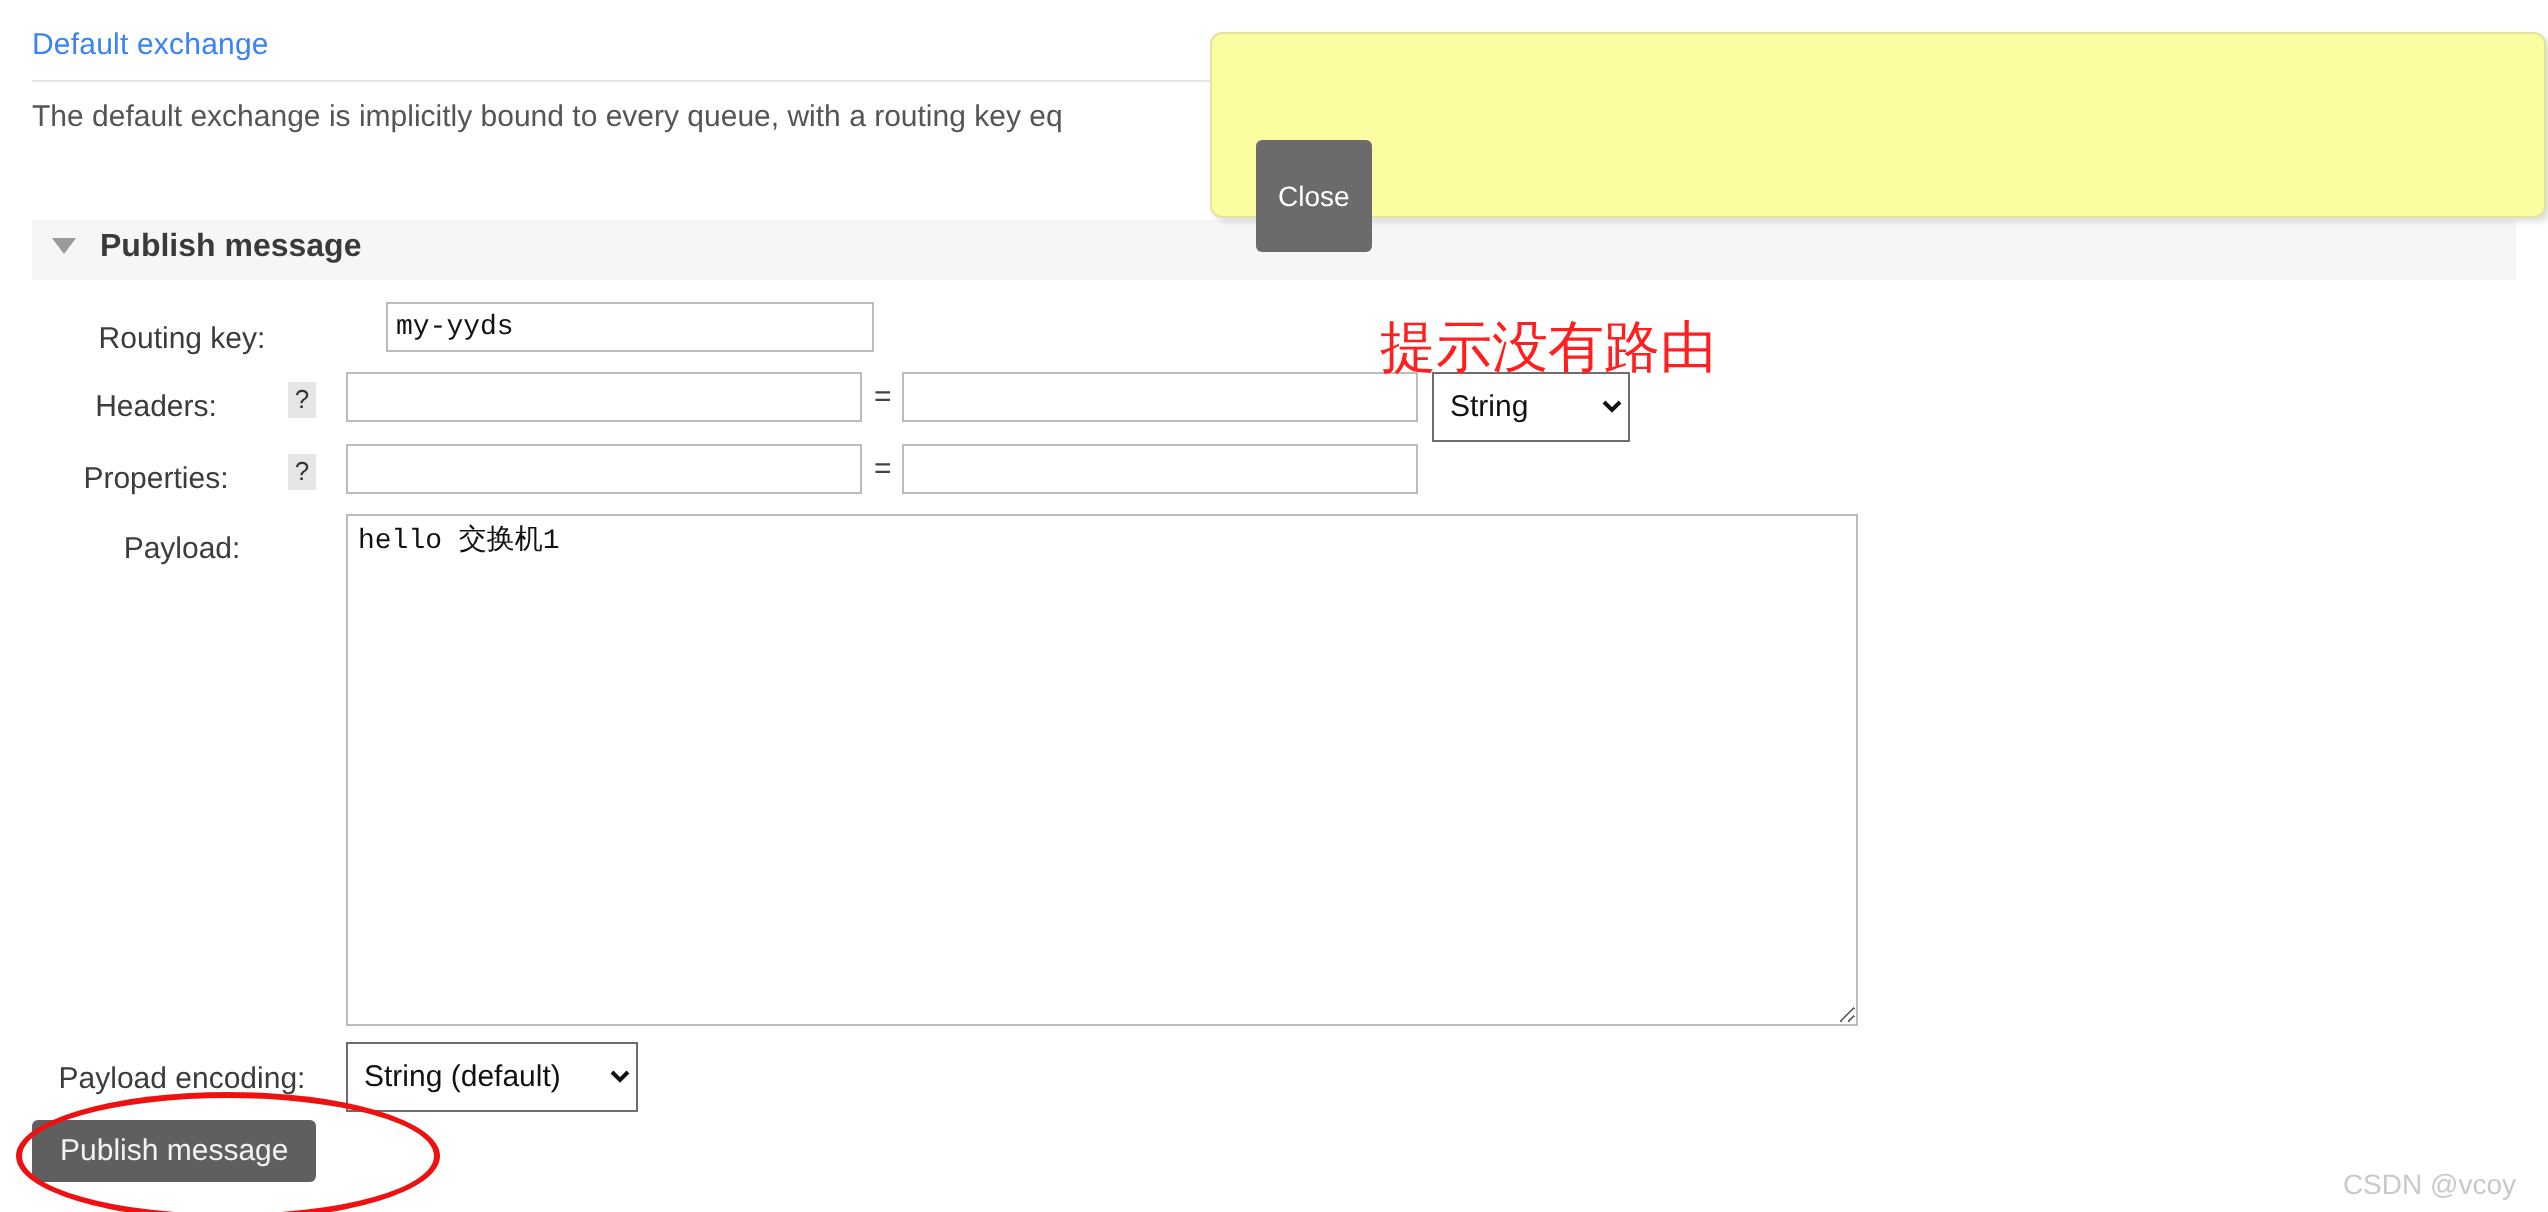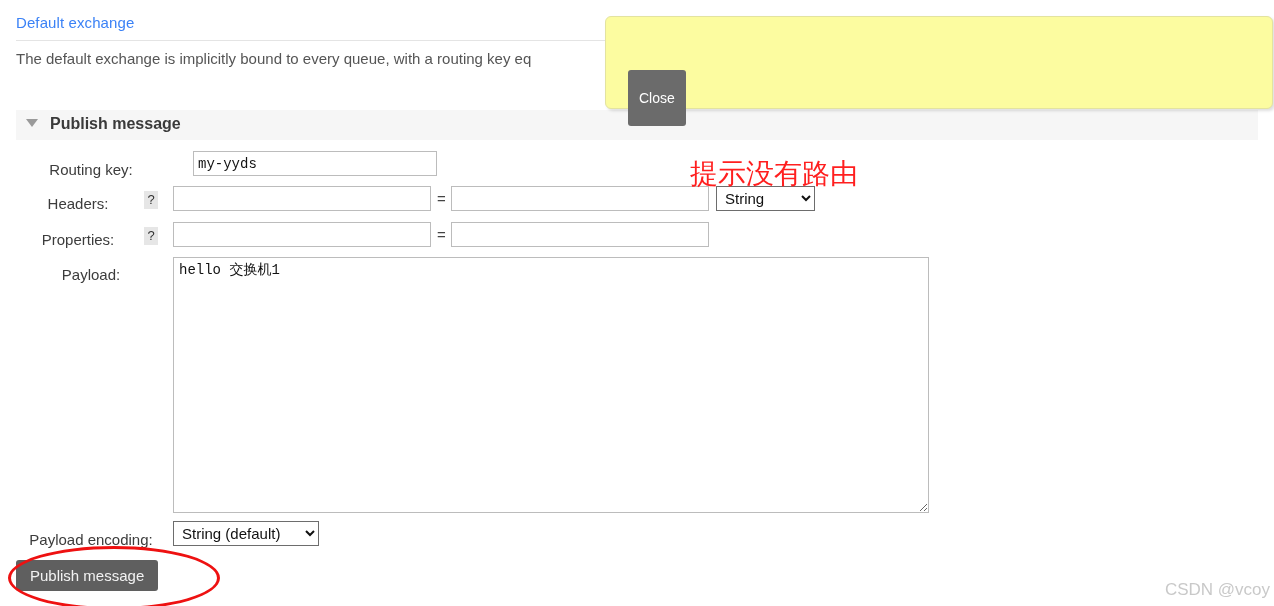--- a/index.html
+++ b/index.html
@@ -114,21 +114,21 @@
 
   select.combo {
     position: absolute;
     box-sizing: border-box;
     border: 1px solid #6d6d6d;
     background: #ffffff;
     font-family: "Liberation Sans", sans-serif;
     font-size: 15px;
     color: #111111;
     padding: 1px 4px;
-    height: 25px;
+    height: 35px;
     outline: none;
   }
 
   textarea.payload-box {
     position: absolute;
     box-sizing: border-box;
     border: 1px solid #bcbcbc;
     background: #ffffff;
     font-family: "Liberation Mono", monospace;
     font-size: 14px;
@@ -205,23 +205,23 @@
     top: 546px;
     width: 206px;
     height: 58px;
     border: 3px solid #ee1111;
     border-radius: 50%;
     pointer-events: none;
   }
 
   .watermark {
     position: absolute;
-    right: 4px;
+    right: 16px;
     bottom: 6px;
-    font-size: 17px;
+    font-size: 14px;
     color: #c9c9c9;
   }
 </style>
 </head>
 <body>
 
 <div class="page-heading">Default exchange</div>
 <div class="heading-rule"></div>
 <div class="page-desc">The default exchange is implicitly bound to every queue, with a routing key eq</div>
 

